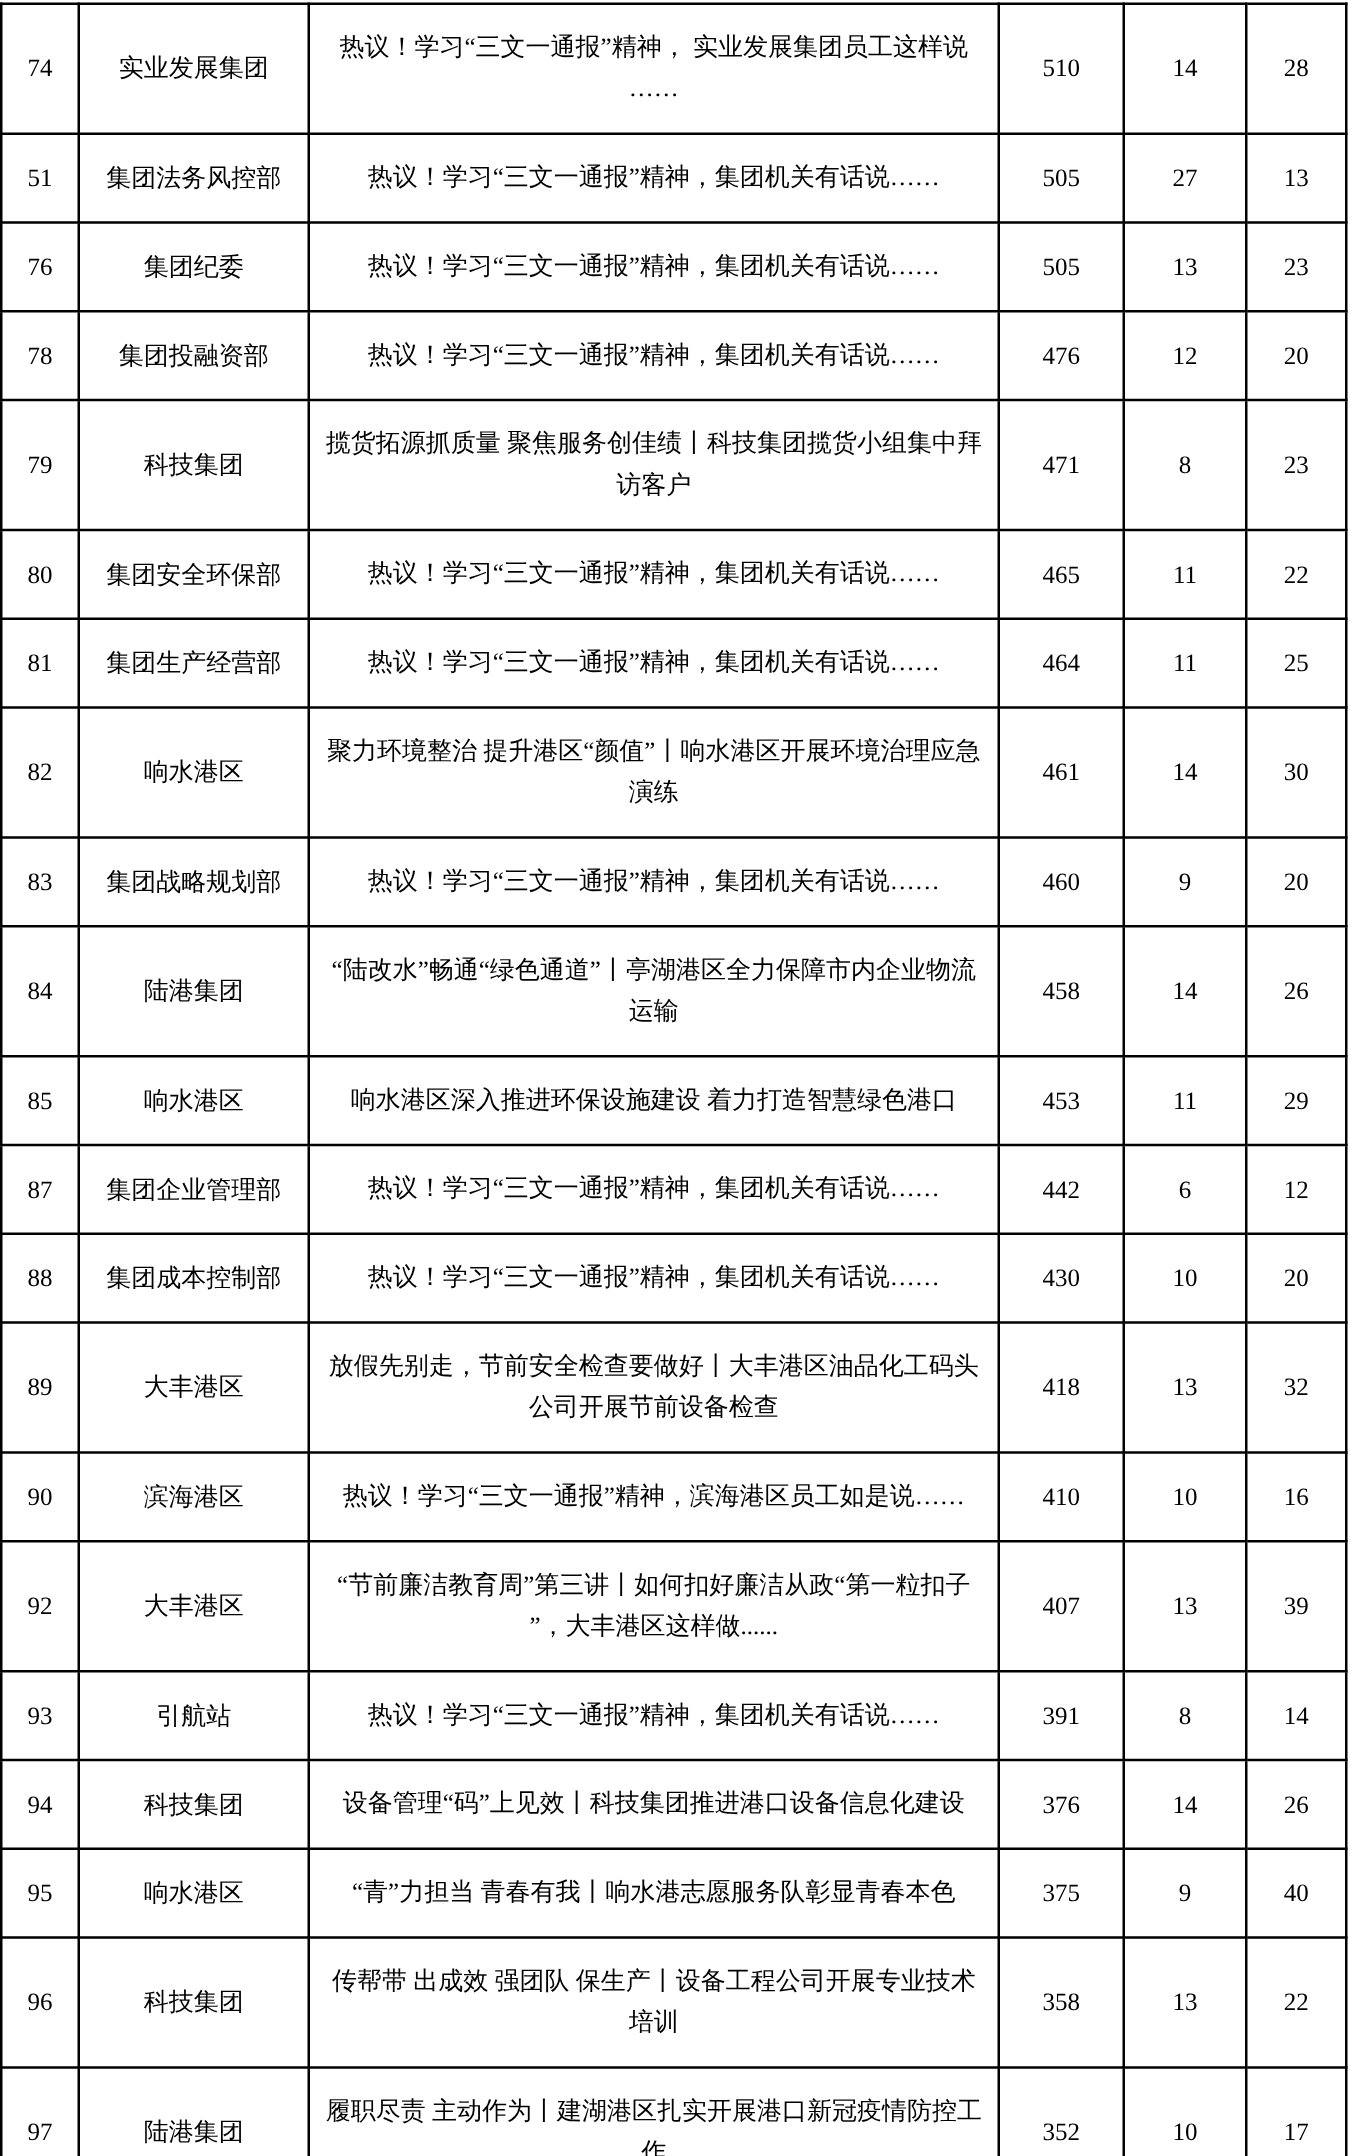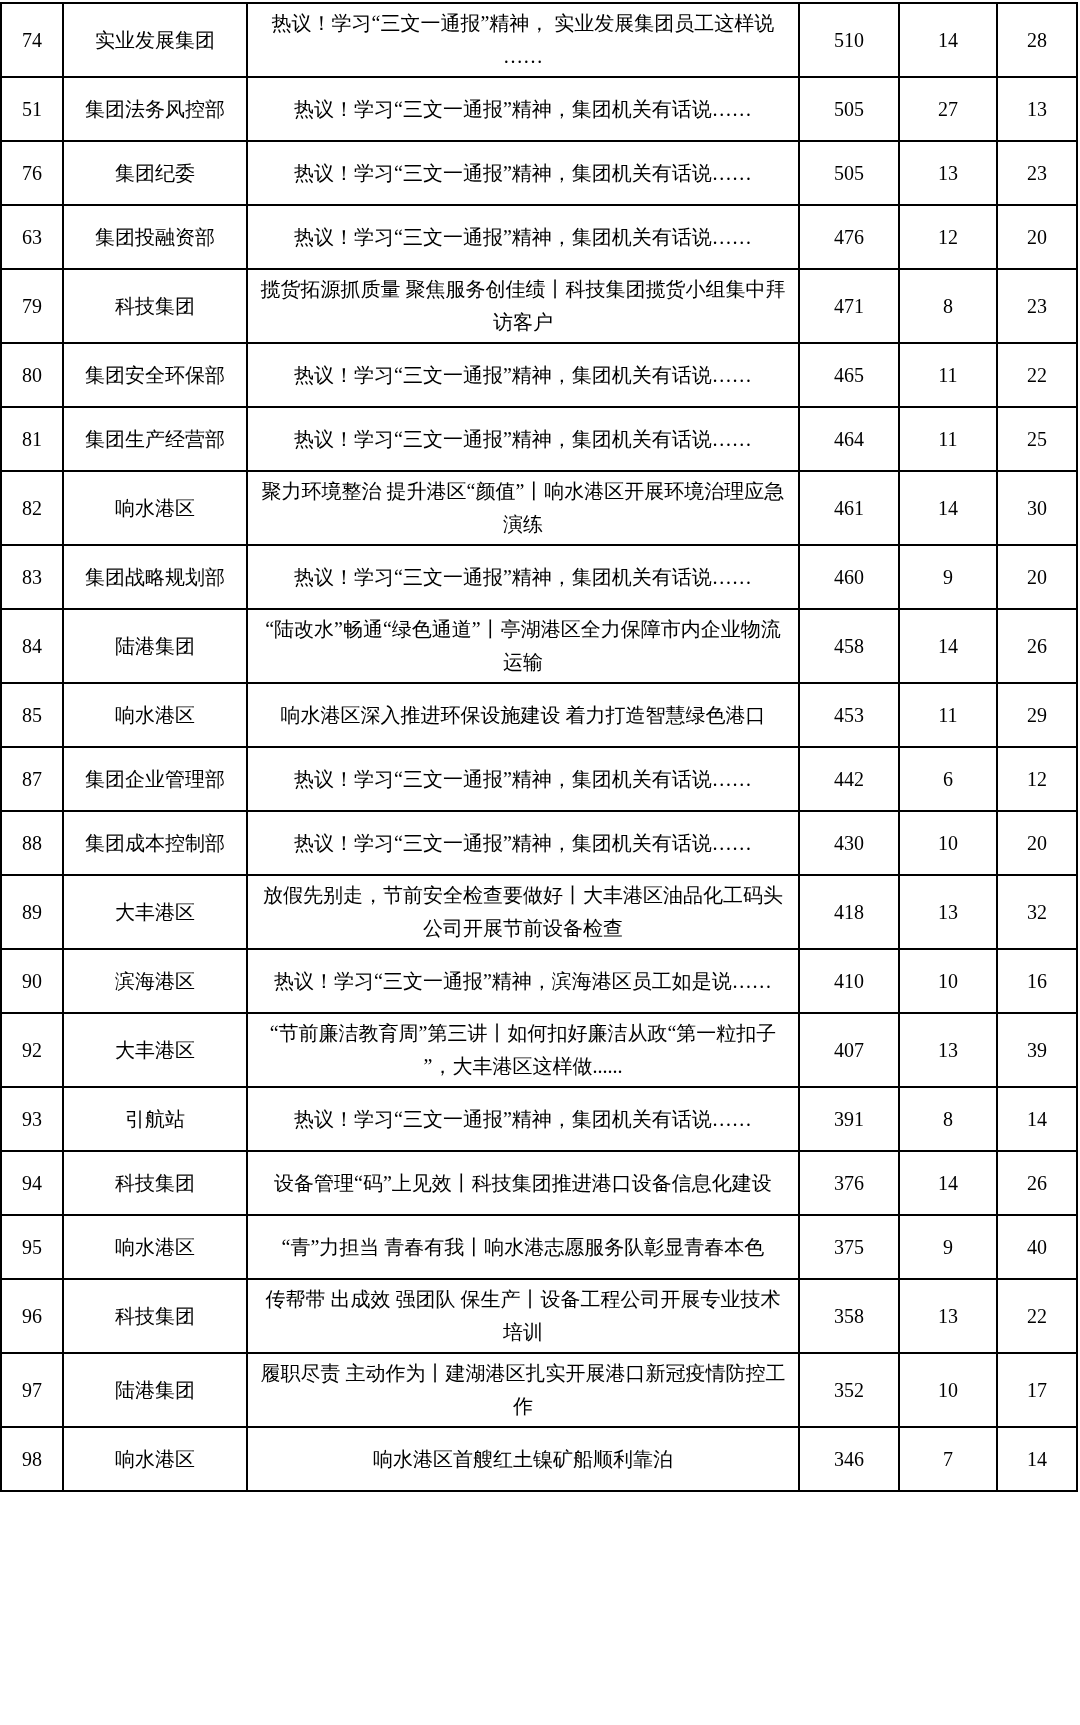--- a/index.html
+++ b/index.html
@@ -29,21 +29,21 @@
     vertical-align: middle;
     font-size: 20px;
     line-height: 30px;
     height: 64px;
     padding: 3px 6px;
     overflow: hidden;
   }
   table.rank-table td.title-cell {
     white-space: pre-line;
     line-height: 33px;
-    padding: 3px 12px;
+    padding: 18px 12px;
   }
   col.c-rank  { width: 62px;  }
   col.c-org   { width: 184px; }
   col.c-title { width: 552px; }
   col.c-m1    { width: 100px; }
   col.c-m2    { width: 98px;  }
   col.c-m3    { width: 80px;  }
 </style>
 </head>
 <body>
@@ -78,21 +78,21 @@
         </tr>
         <tr>
           <td>76</td>
           <td>集团纪委</td>
           <td class="title-cell">热议！学习“三文一通报”精神，集团机关有话说……</td>
           <td>505</td>
           <td>13</td>
           <td>23</td>
         </tr>
         <tr>
-          <td>63</td>
+          <td>78</td>
           <td>集团投融资部</td>
           <td class="title-cell">热议！学习“三文一通报”精神，集团机关有话说……</td>
           <td>476</td>
           <td>12</td>
           <td>20</td>
         </tr>
         <tr>
           <td>79</td>
           <td>科技集团</td>
           <td class="title-cell">揽货拓源抓质量 聚焦服务创佳绩丨科技集团揽货小组集中拜

